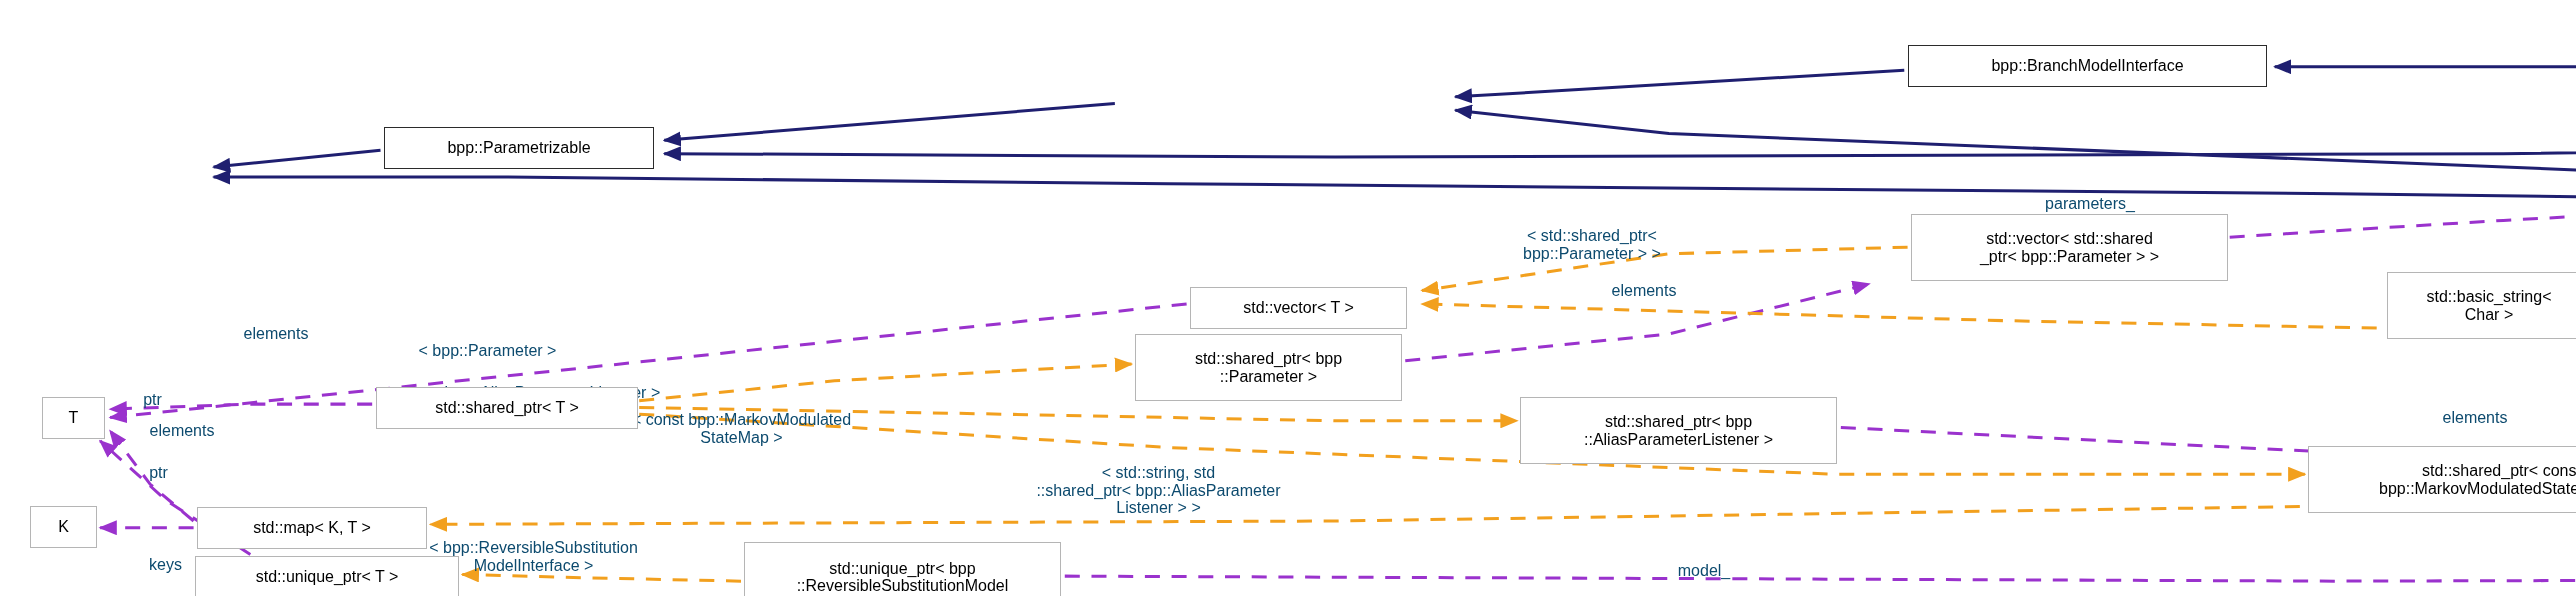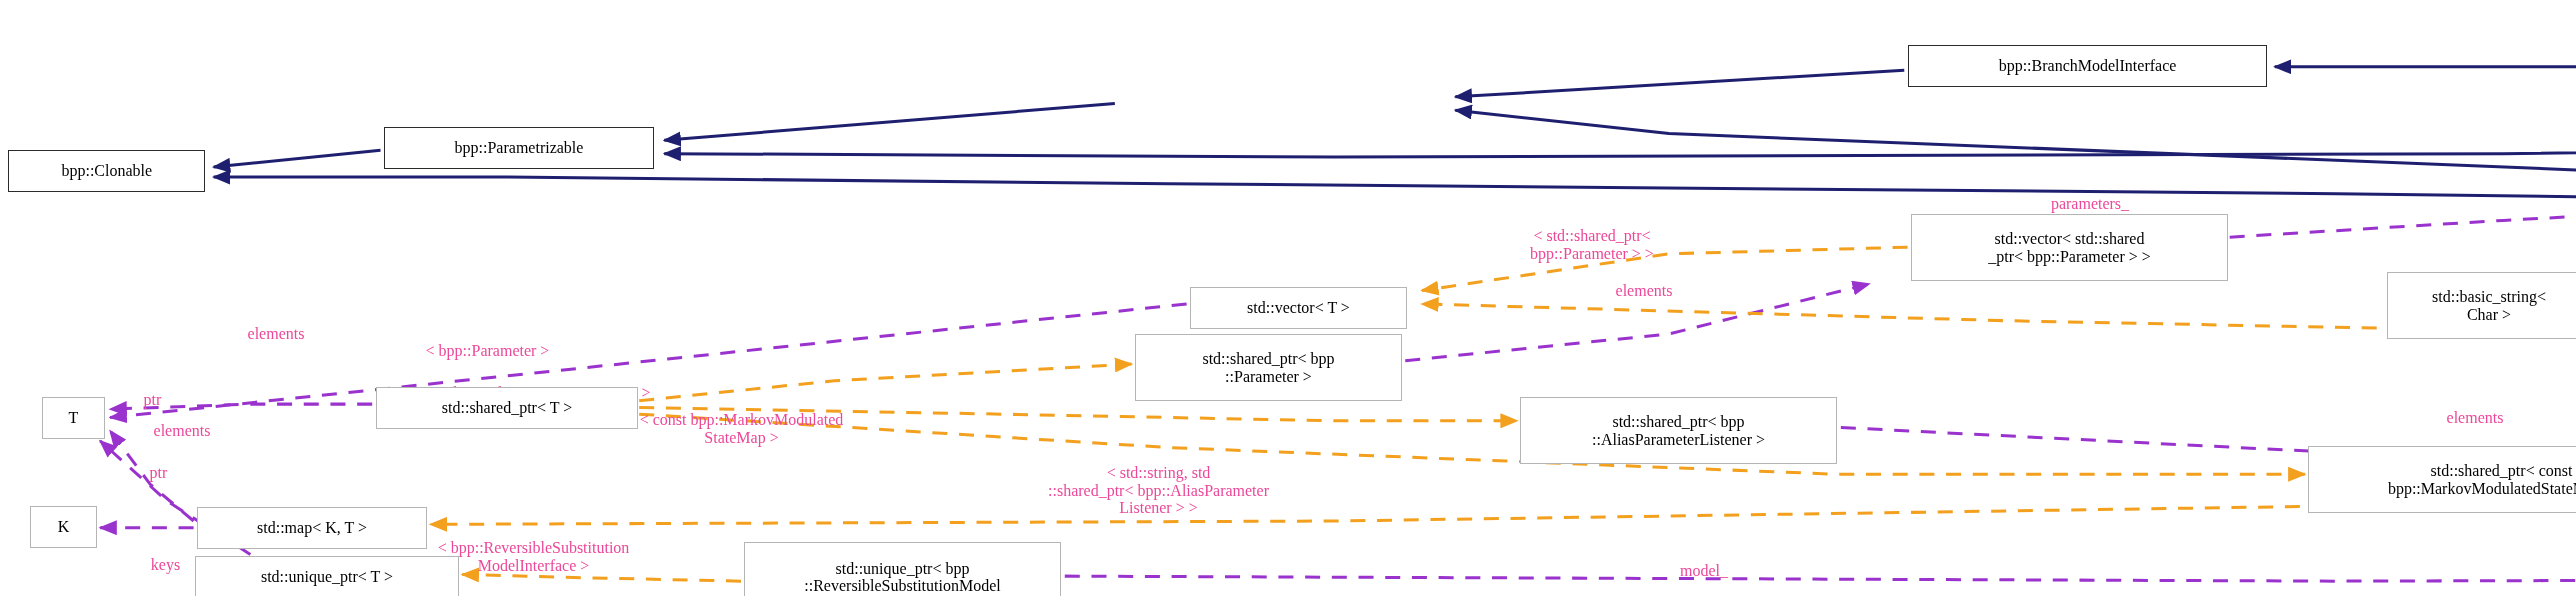--- a/index.html
+++ b/index.html
@@ -6,21 +6,21 @@
   html, body {
     margin: 0;
     padding: 0;
     background: #ffffff;
   }
   #diagram {
     position: relative;
     width: 2576px;
     height: 597px;
     background: #ffffff;
-    font-family: Liberation Serif, serif;
+    font-family: Liberation Sans, sans-serif;
     overflow: hidden;
   }
   svg#edges {
     position: absolute;
     left: 0;
     top: 0;
     width: 2576px;
     height: 597px;
   }
   .node {
@@ -41,21 +41,21 @@
   .node.class-node {
     border: 1.3px solid #2b2b2b;
   }
   .node.tmpl-node {
     border: 1.3px solid #b5b5b5;
   }
   .edge-label {
     position: absolute;
     font-size: 16px;
     line-height: 1.1;
-    color: #ec4899;
+    color: #0c4a6e;
     text-align: center;
     white-space: pre-line;
     z-index: 4;
     pointer-events: none;
   }
 </style>
 </head>
 <body>
 
 <div id="diagram">
@@ -120,21 +120,20 @@
       <path d="M383,244 L600,248 L800,252 L909,252" marker-end="url(#arrow-tmpl)"></path>
       <path d="M383,248 L700,268 L1100,284 L1381,284" marker-end="url(#arrow-tmpl)"></path>
       <path d="M2098,296 L1600,300 L800,312 L258,314" marker-end="url(#arrow-tmpl)"></path>
       <path d="M444,348 L350,346 L277,344" marker-end="url(#arrow-tmpl)"></path>
     </g>
   </svg>
 
   <div class="node class-node" style="left: 1908px; top: 45px; width: 359px; height: 42px;">bpp::BranchModelInterface</div>
 
   <div class="node class-node" style="left: 384px; top: 127px; width: 270px; height: 42px;">bpp::Parametrizable</div>
-  <div class="node class-node" style="left: 8.3px; top: 150px; width: 197px; height: 42px;">bpp::Clonable</div>
 
   <div class="node tmpl-node" style="left: 1911px; top: 214px; width: 317px; height: 67px;">std::vector&lt; std::shared
 _ptr&lt; bpp::Parameter &gt; &gt;</div>
   <div class="node tmpl-node" style="left: 2387px; top: 272px; width: 204px; height: 67px;">std::basic_string&lt;
 Char &gt;</div>
 
   <div class="node tmpl-node" style="left: 1190px; top: 287px; width: 217px; height: 42px;">std::vector&lt; T &gt;</div>
 
   <div class="node tmpl-node" style="left: 1135px; top: 334px; width: 267px; height: 67px;">std::shared_ptr&lt; bpp
 ::Parameter &gt;</div>

